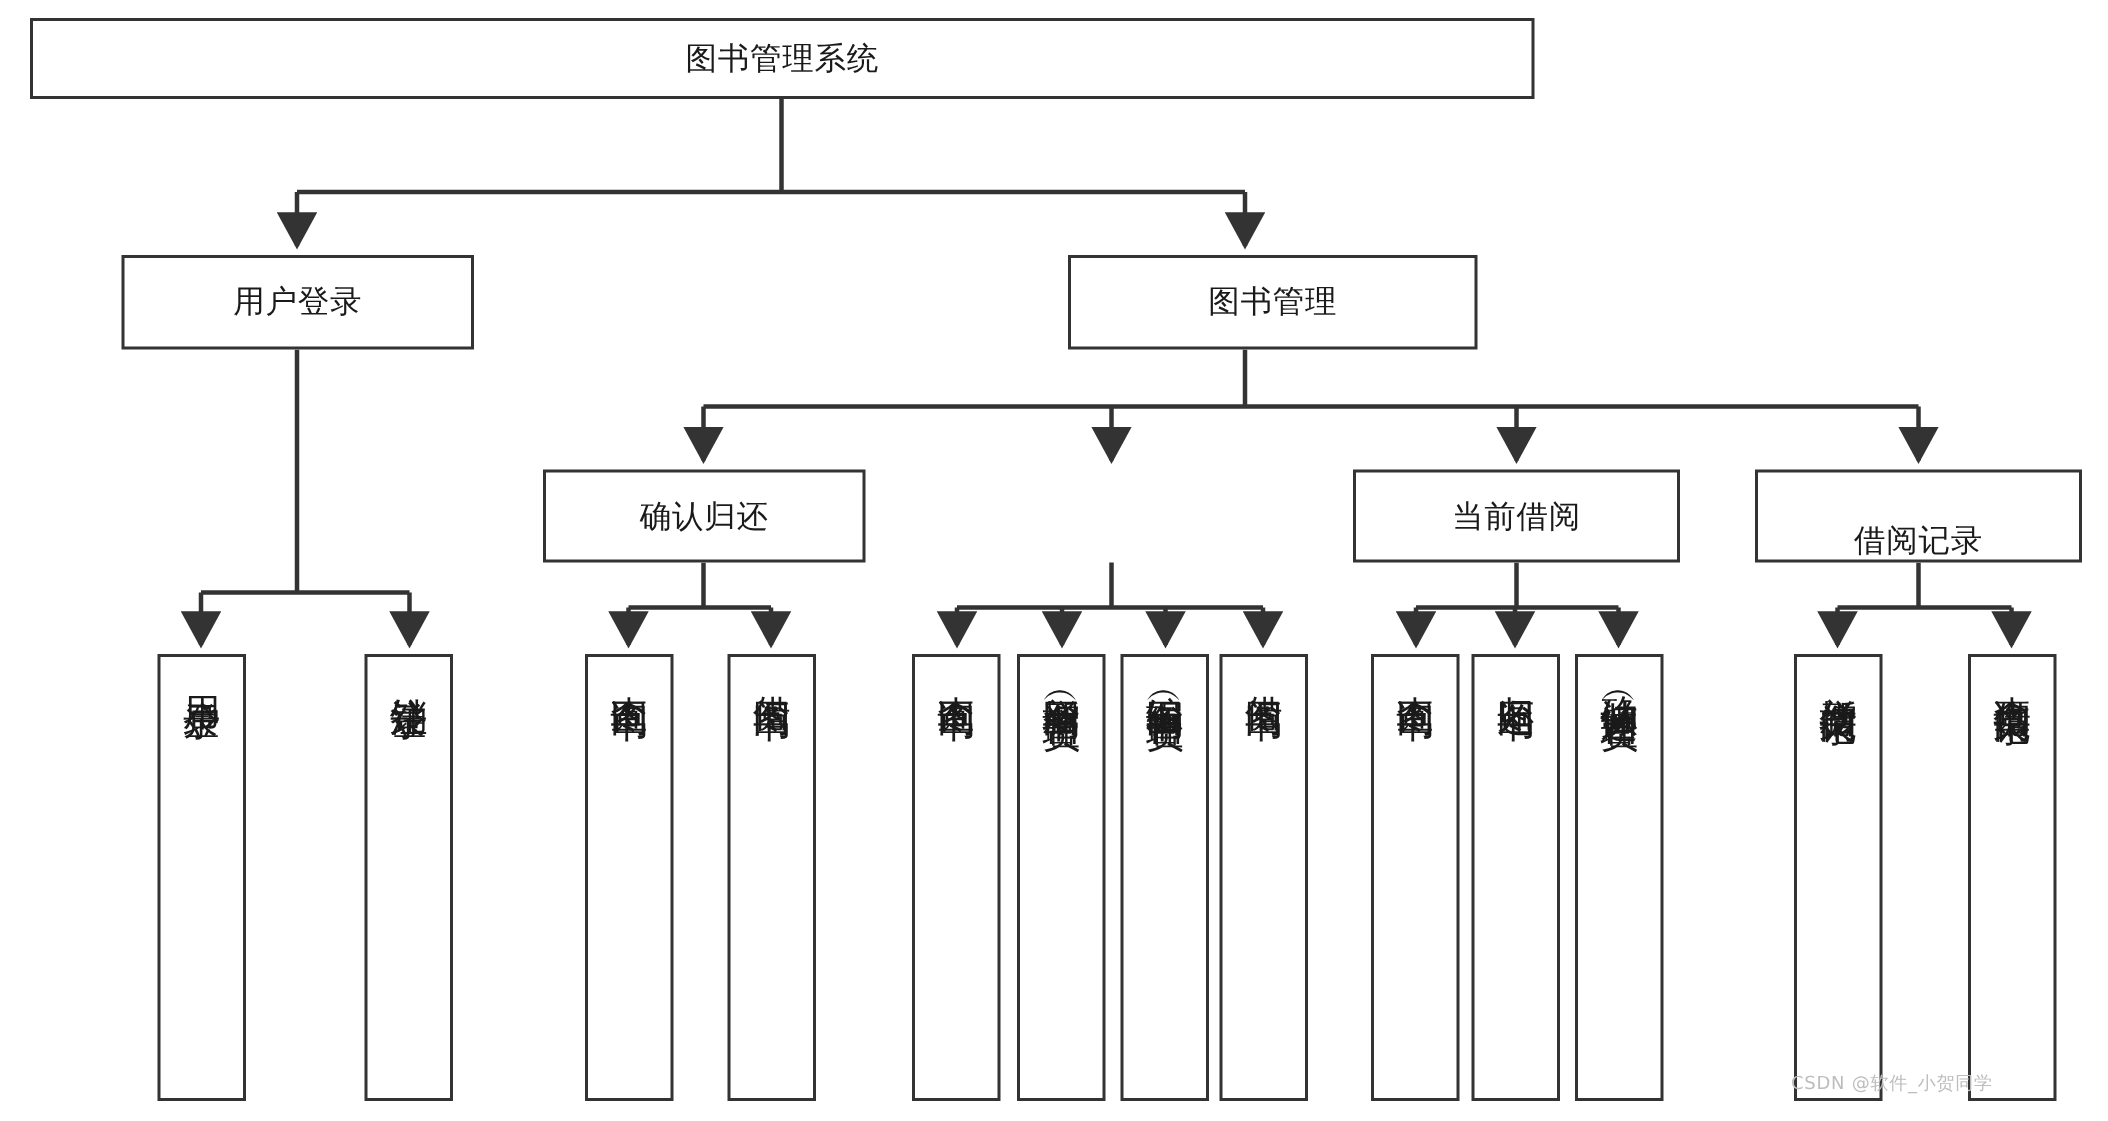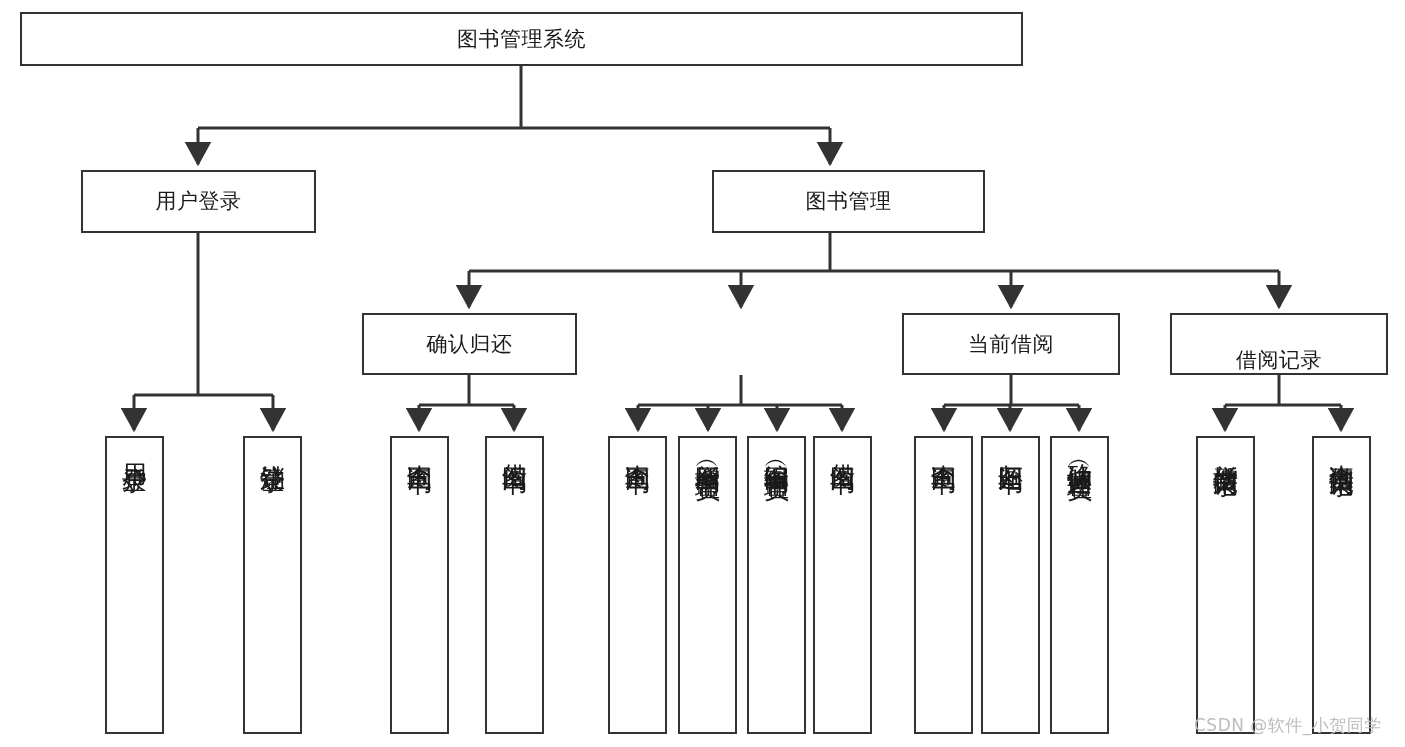--- a/index.html
+++ b/index.html
@@ -52,21 +52,21 @@
   .node.vertical .label {
     writing-mode: vertical-rl;
     text-orientation: upright;
     font-size: 25px;
     letter-spacing: 2px;
     line-height: 1;
   }
   .watermark {
     position: absolute;
     color: #bdbdbd;
-    font-size: 17px;
+    font-size: 12px;
     white-space: nowrap;
     letter-spacing: 0.5px;
   }
 </style>
 </head>
 <body>
 
 <div id="canvas">
 
   <svg class="edges" viewBox="0 0 1405 747">

